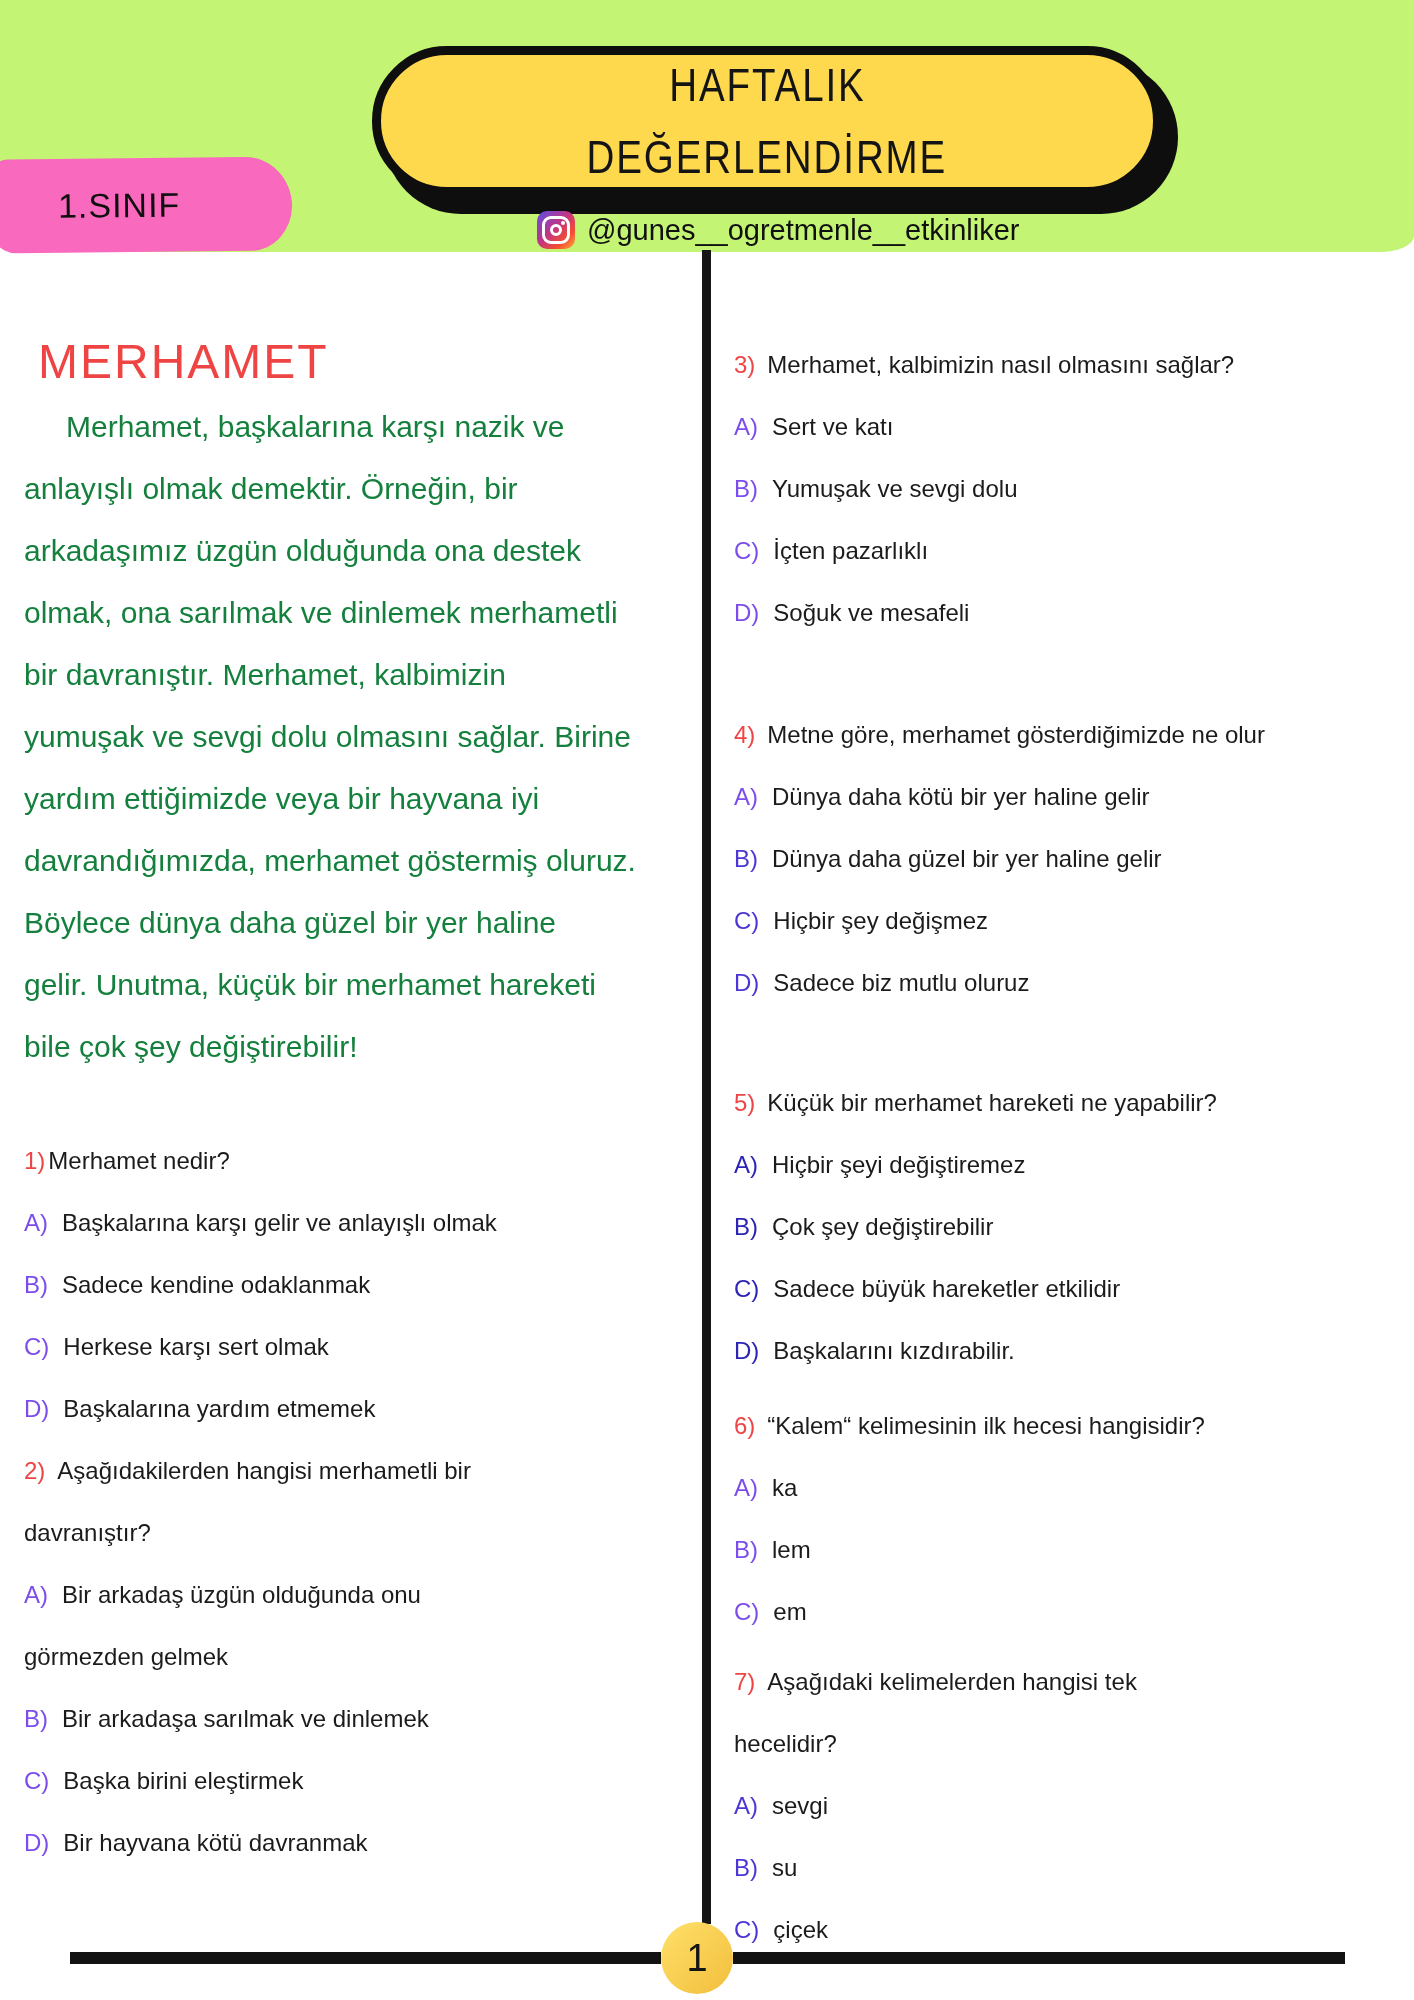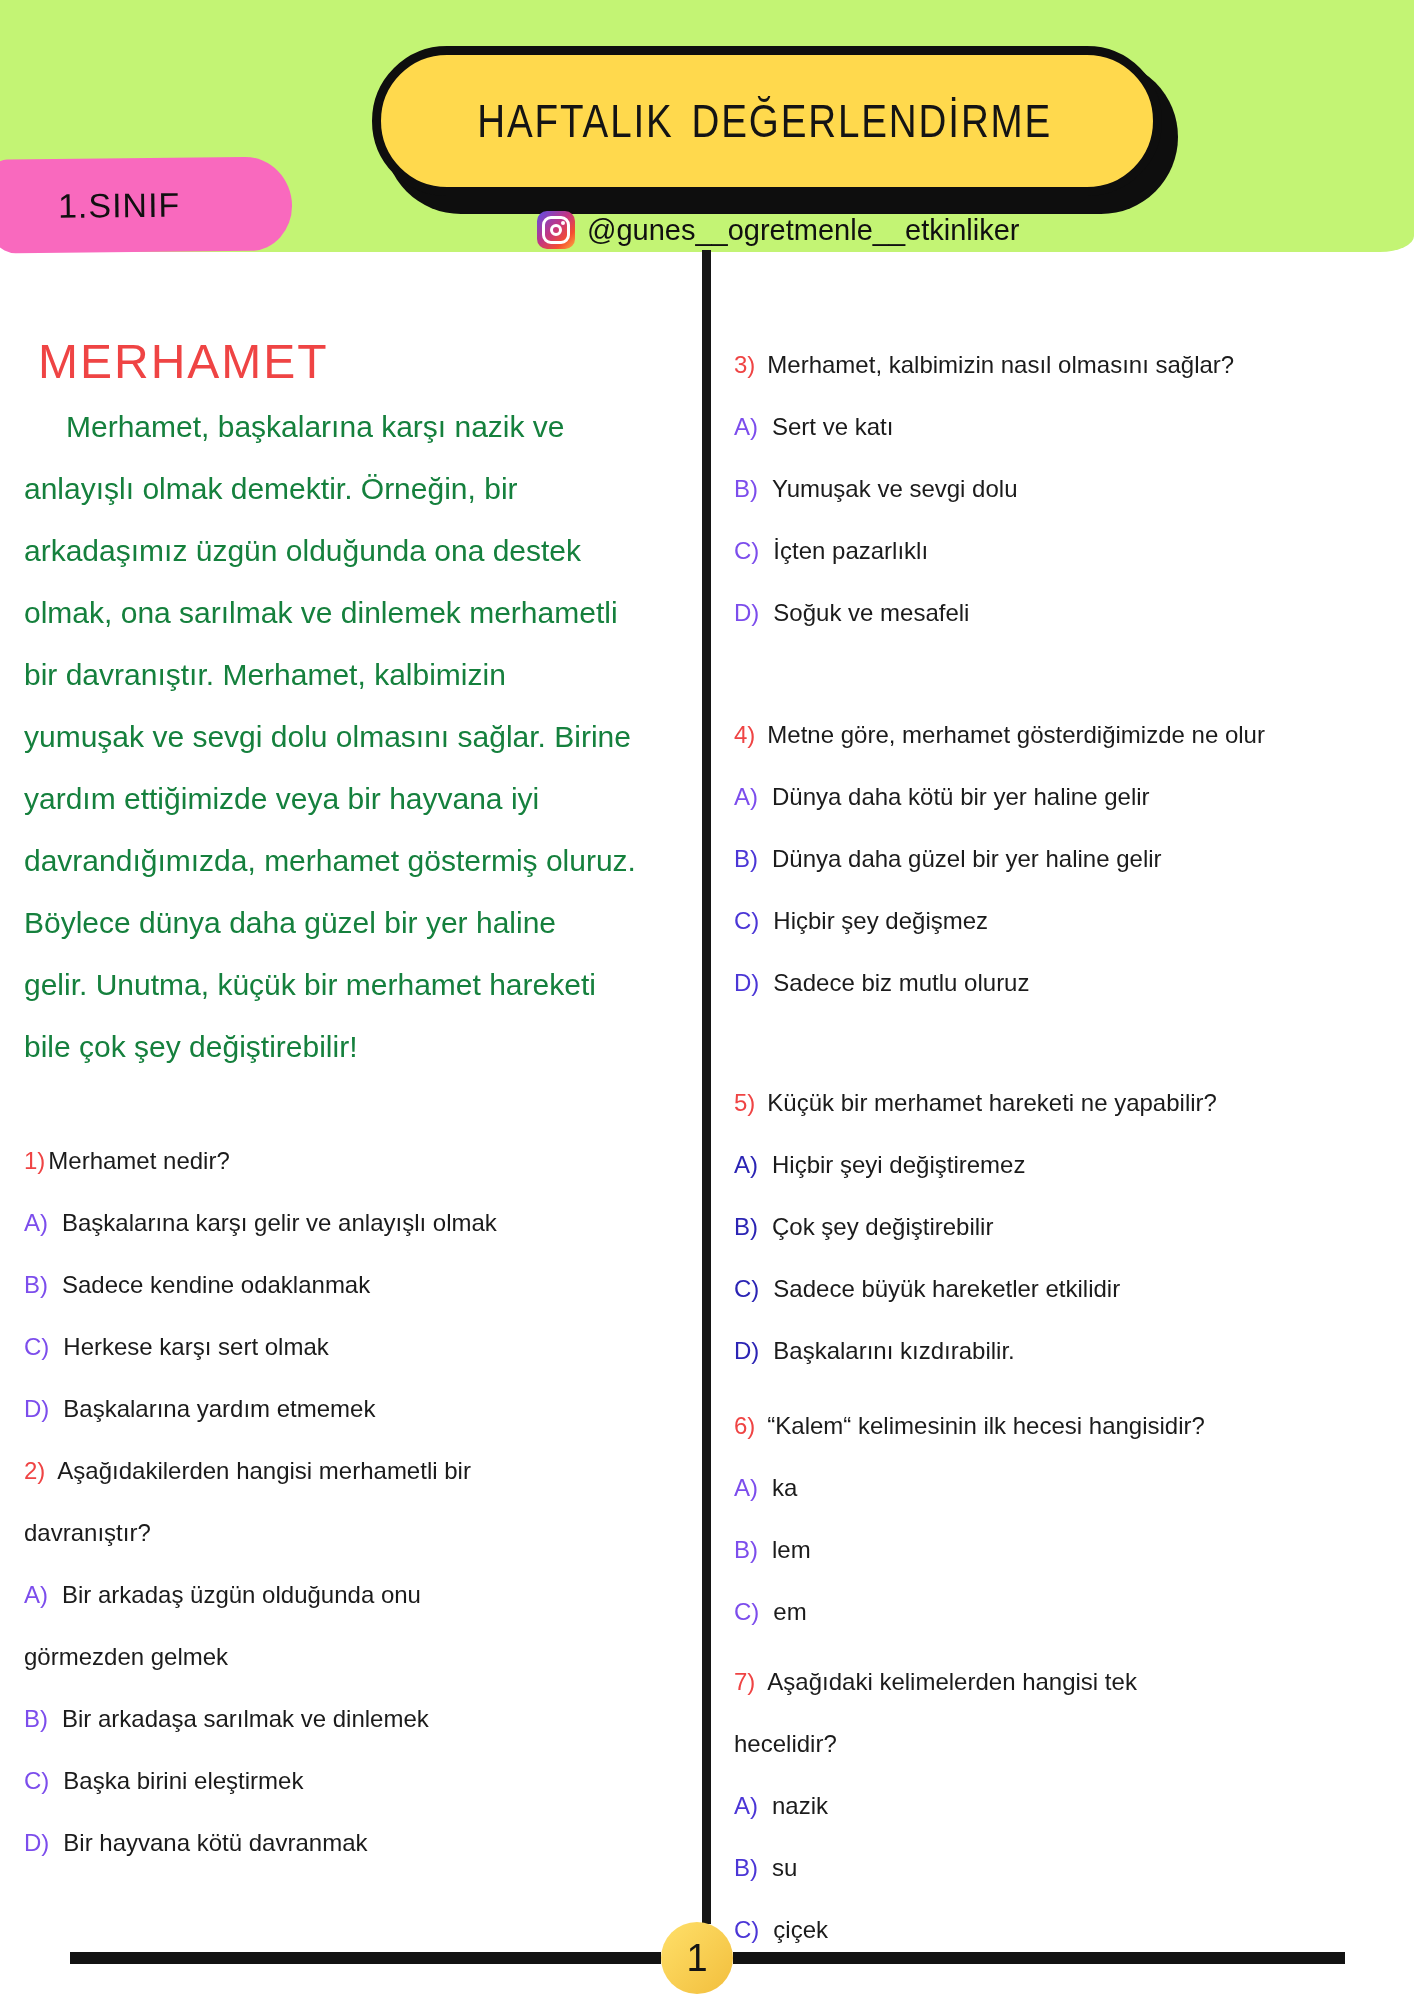--- a/index.html
+++ b/index.html
@@ -23,21 +23,21 @@
     display:flex;align-items:center;
   }
   .badge span{
     margin-left:72px;font-size:34px;letter-spacing:1px;color:#101010;
   }
   .pill{
     position:absolute;left:372px;top:46px;width:772px;height:132px;
     background:var(--yellow,#FFD94D);
     border:9px solid #0e0e0e;border-radius:78px;
     box-shadow:14px 16px 0 2px #0e0e0e;
-    display:flex;align-items:center;justify-content:center;
+    display:flex;flex-direction:column;align-items:center;justify-content:space-between;
   }
   .pill-line{
     font-size:41px;letter-spacing:2px;color:#141414;line-height:60px;
     transform:scale(0.94,1.12);
   }
   .ig{
     position:absolute;left:537px;top:210px;height:40px;
     display:flex;align-items:center;justify-content:center;
   }
   .ig-icon{
@@ -249,21 +249,21 @@
       <span class="olet lp">C)</span><span>em</span>
     </div>
   </div>
 
   <div class="qblock" id="q7">
     <div class="qline">
       <span class="qnum">7)</span><span>Aşağıdaki kelimelerden hangisi tek</span>
     </div>
     <div class="qcont">hecelidir?</div>
     <div class="opt">
-      <span class="olet lb">A)</span><span>nazik</span>
+      <span class="olet lb">A)</span><span>sevgi</span>
     </div>
     <div class="opt">
       <span class="olet lb">B)</span><span>su</span>
     </div>
     <div class="opt">
       <span class="olet lb">C)</span><span>çiçek</span>
     </div>
   </div>
 
 </div>

